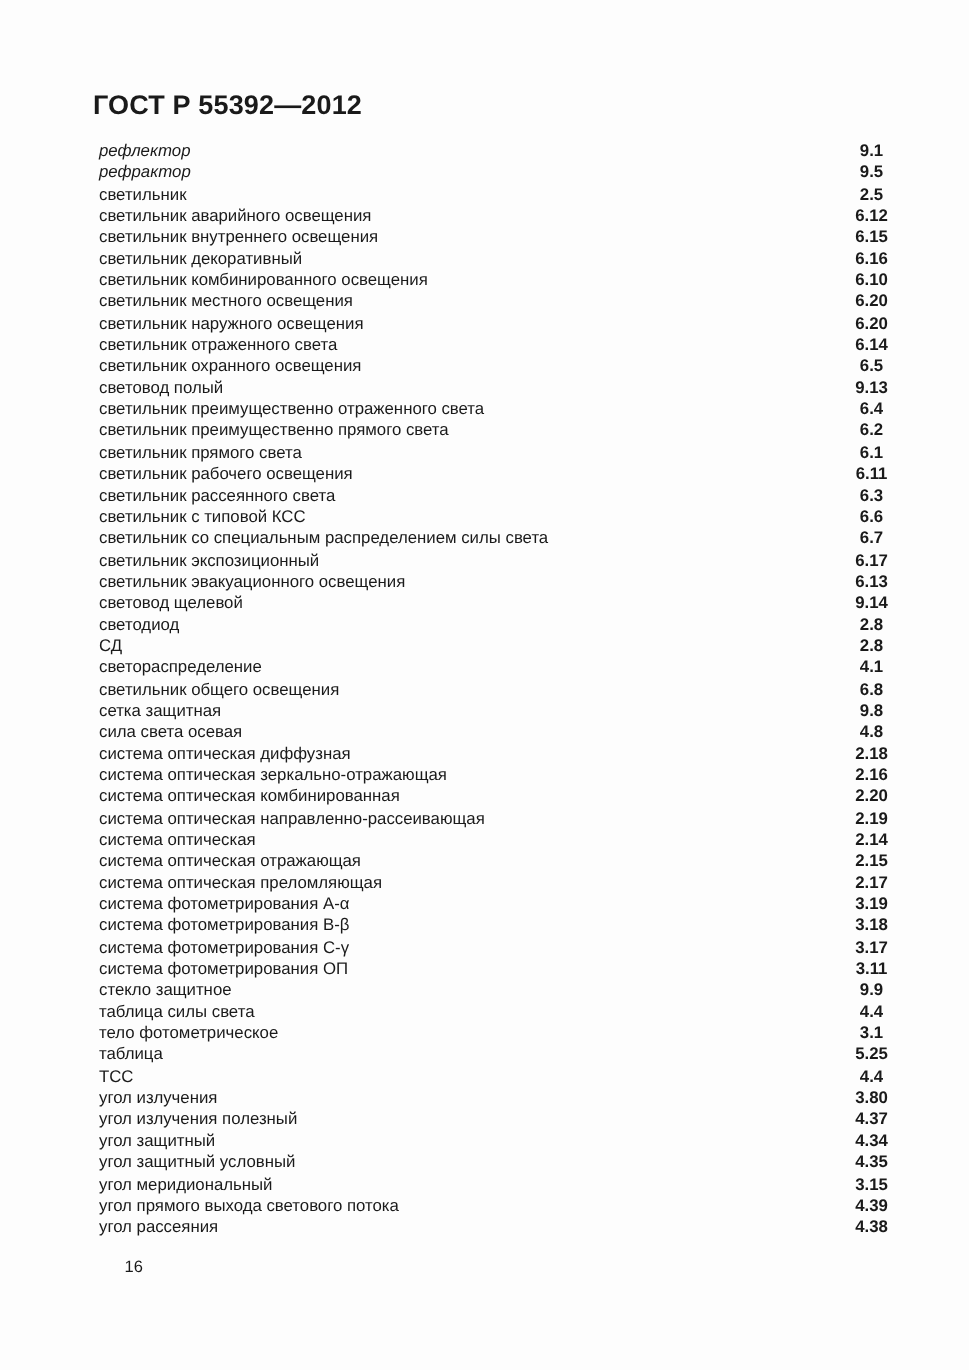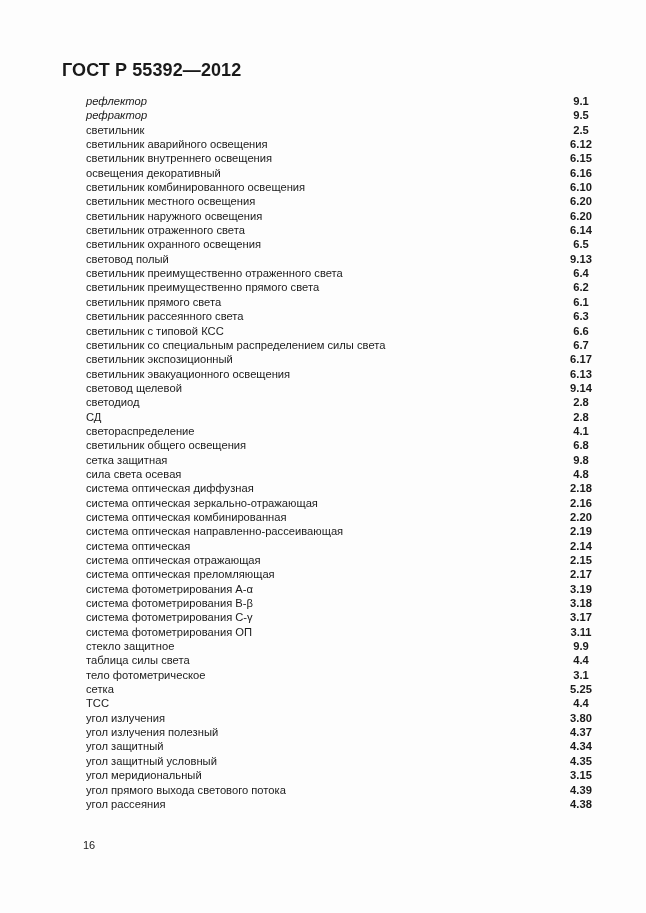--- a/index.html
+++ b/index.html
@@ -34,21 +34,20 @@
     }
     .index-row {
       display: flex;
       height: 14.35px;
       line-height: 14.35px;
       font-size: 11.2px;
       white-space: nowrap;
     }
     .term {
       flex: 1;
-      margin-left: 20px;
     }
     .term.bold { font-weight: normal; }
     .term.italic { font-style: italic; }
     .term.normal { font-weight: normal; }
     .ref {
       width: 30px;
       text-align: center;
       font-weight: bold;
     }
     .page-number {
@@ -79,21 +78,21 @@
     </li>
     <li class="index-row">
       <span class="term bold">светильник аварийного освещения</span>
       <span class="ref">6.12</span>
     </li>
     <li class="index-row">
       <span class="term bold">светильник внутреннего освещения</span>
       <span class="ref">6.15</span>
     </li>
     <li class="index-row">
-      <span class="term bold">освещения декоративный</span>
+      <span class="term bold">светильник декоративный</span>
       <span class="ref">6.16</span>
     </li>
     <li class="index-row">
       <span class="term bold">светильник комбинированного освещения</span>
       <span class="ref">6.10</span>
     </li>
     <li class="index-row">
       <span class="term bold">светильник местного освещения</span>
       <span class="ref">6.20</span>
     </li>
@@ -119,20 +118,24 @@
     </li>
     <li class="index-row">
       <span class="term bold">светильник преимущественно прямого света</span>
       <span class="ref">6.2</span>
     </li>
     <li class="index-row">
       <span class="term bold">светильник прямого света</span>
       <span class="ref">6.1</span>
     </li>
     <li class="index-row">
+      <span class="term bold">светильник рабочего освещения</span>
+      <span class="ref">6.11</span>
+    </li>
+    <li class="index-row">
       <span class="term bold">светильник рассеянного света</span>
       <span class="ref">6.3</span>
     </li>
     <li class="index-row">
       <span class="term bold">светильник с типовой КСС</span>
       <span class="ref">6.6</span>
     </li>
     <li class="index-row">
       <span class="term bold">светильник со специальным распределением силы света</span>
       <span class="ref">6.7</span>
@@ -223,21 +226,21 @@
     </li>
     <li class="index-row">
       <span class="term bold">таблица силы света</span>
       <span class="ref">4.4</span>
     </li>
     <li class="index-row">
       <span class="term bold">тело фотометрическое</span>
       <span class="ref">3.1</span>
     </li>
     <li class="index-row">
-      <span class="term normal">сетка</span>
+      <span class="term normal">таблица</span>
       <span class="ref">5.25</span>
     </li>
     <li class="index-row">
       <span class="term normal">ТСС</span>
       <span class="ref">4.4</span>
     </li>
     <li class="index-row">
       <span class="term bold">угол излучения</span>
       <span class="ref">3.80</span>
     </li>

